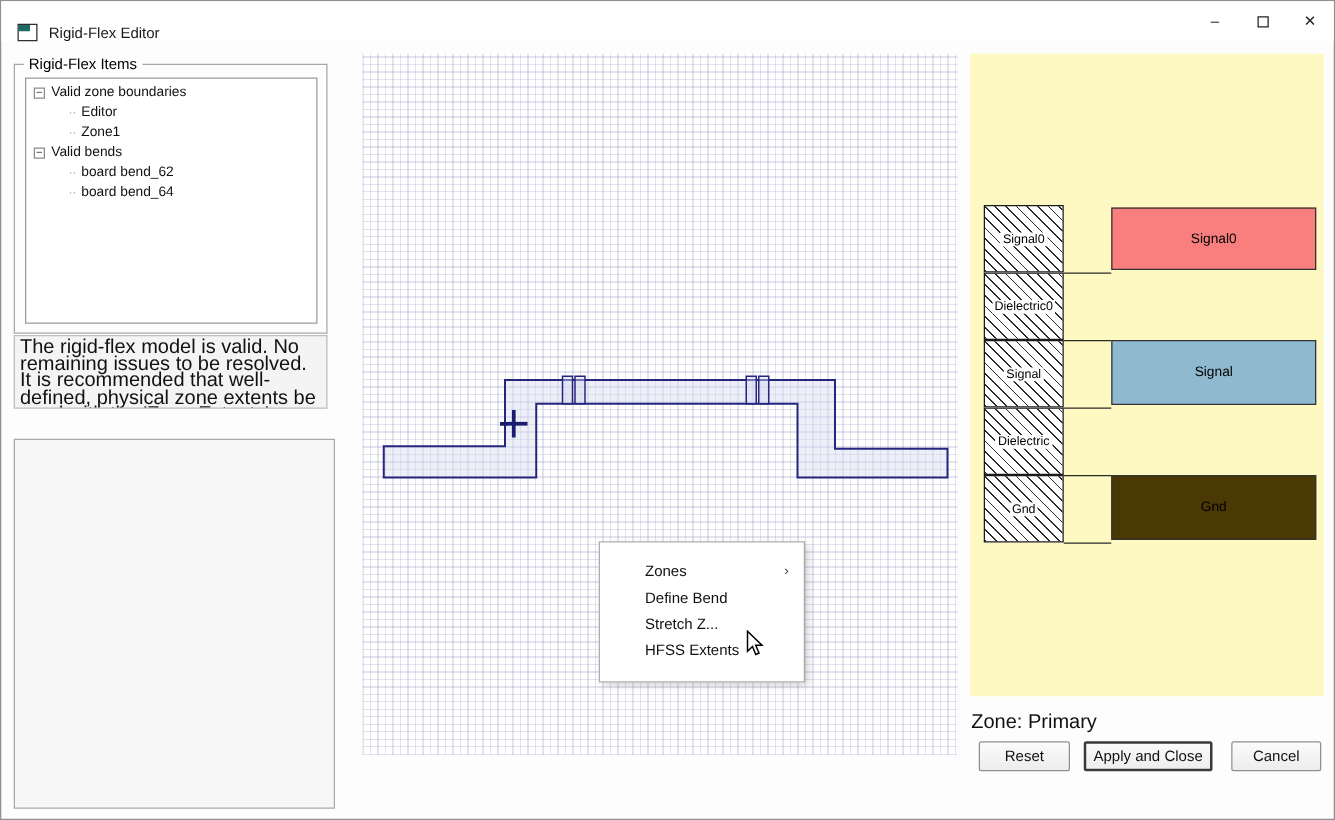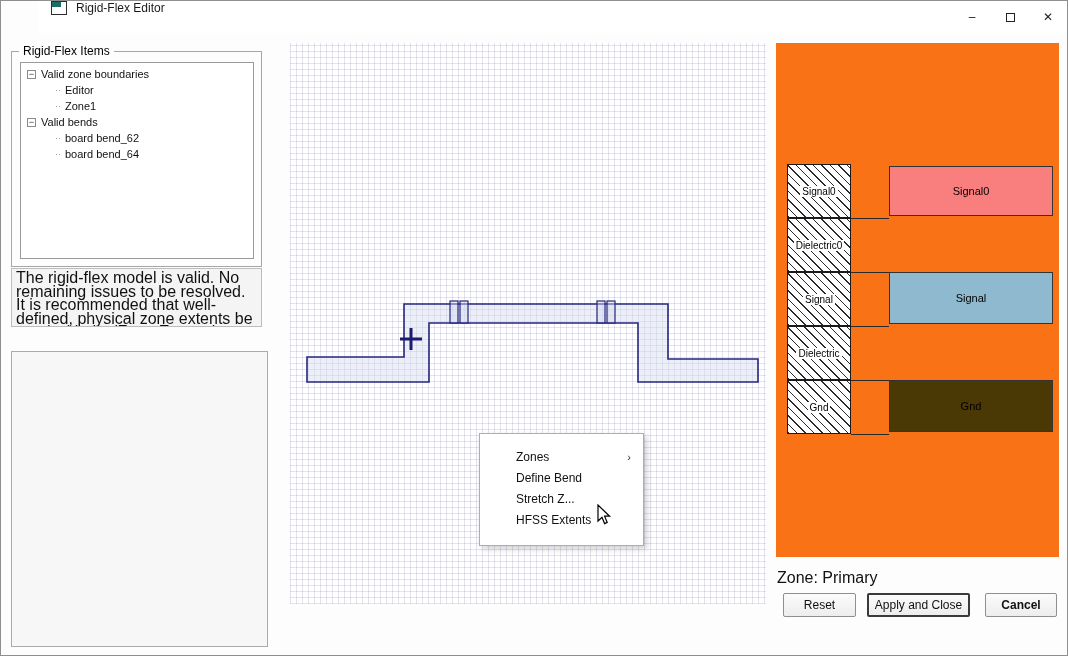--- a/index.html
+++ b/index.html
@@ -7,21 +7,21 @@
   body { font-family: "Liberation Sans", sans-serif; background: #ffffff; position: relative; }
 
   .window {
     position: absolute; left: 0; top: 0; width: 1068px; height: 656px;
     background: #fdfdfd; border: 1px solid #8f8f8f;
   }
 
   
   .titlebar {
     position: absolute; left: 0; top: 0; right: 0; height: 32px;
-    background: #ffffff; display: flex; align-items: flex-start; margin-left: 37px;
+    background: #ffffff; display: flex; align-items: flex-end;
   }
   .app-icon {
     width: 16px; height: 14px; margin-left: 13px; border: 1px solid #2e2e2e;
     background: #ffffff; position: relative;
   }
   .app-icon::before {
     content: ""; position: absolute; left: 0; top: 0; right: 5px; height: 5px;
     background: #1d6b66;
   }
   .title-text { font-size: 12px; color: #1a1a1a; margin-left: 9px; }
@@ -87,21 +87,21 @@
     height: 21px; line-height: 21px; padding-left: 36px; position: relative;
     white-space: nowrap; cursor: default;
   }
   .menu-item.highlighted { background: #e8e8e8; }
   .submenu-arrow { position: absolute; right: 12px; top: 0; font-size: 11px; color: #333; }
   .cursor-svg { position: absolute; left: 306px; top: 461px; }
 
   
   .stackup-panel {
     position: absolute; left: 775px; top: 42px; width: 283px; height: 514px;
-    background: #f97316;
+    background: #fef9c3;
   }
   .hatch-cell {
     position: absolute; left: 11px; width: 64px; height: 54px;
     border: 1px solid #1a1a1a;
     background-color: #ffffff;
     background-image: repeating-linear-gradient(45deg, #2a2a2a 0 1px, transparent 1px 6px);
     display: flex; align-items: center; justify-content: center;
   }
   .hatch-label { background: #ffffff; font-size: 10px; color: #000; padding: 0 2px; }
   .layer-box {
@@ -116,21 +116,21 @@
   
   .btn {
     position: absolute; top: 592px; height: 24px;
     background: linear-gradient(#fbfbfb, #ededed);
     border: 1px solid #8f8f8f; border-radius: 2px;
     font-size: 12px; color: #111; font-family: "Liberation Sans", sans-serif;
     display: flex; align-items: center; justify-content: center; cursor: default;
   }
   .btn-reset  { left: 782px; width: 73px; }
   .btn-apply  { left: 866px; width: 103px; border: 2px solid #3a3a3a; }
-  .btn-cancel { left: 984px; width: 72px; font-weight: bold; }
+  .btn-cancel { left: 984px; width: 72px; }
 </style>
 </head>
 <body>
 
 <div class="window">
 
   <div class="titlebar">
     <div class="app-icon"></div>
     <span class="title-text">Rigid-Flex Editor</span>
     <div class="win-controls">

